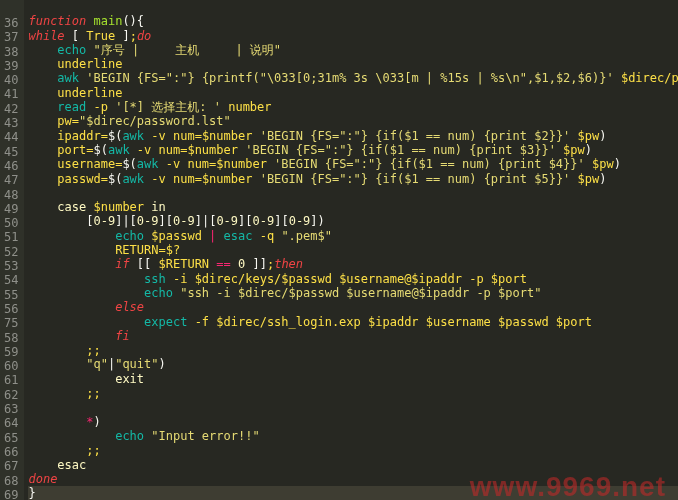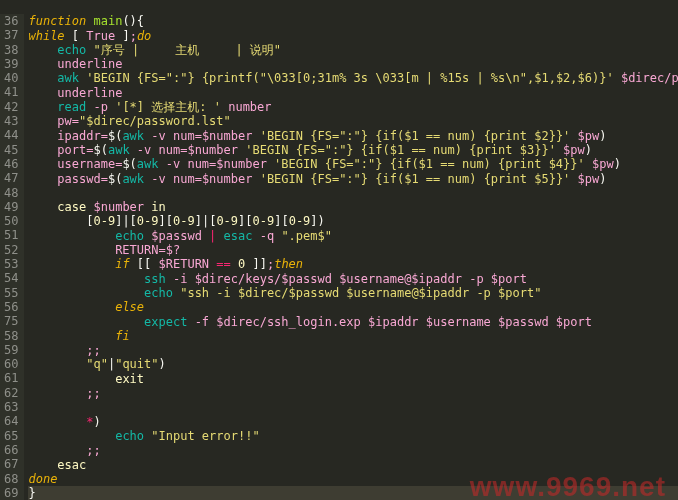--- a/index.html
+++ b/index.html
@@ -12,40 +12,39 @@
     width: 678px;
     height: 500px;
     overflow: hidden;
     position: relative;
   }
   .editor { display: flex; height: 100%; }
   .gutter {
     background: #2f3129;
     color: #8f908a;
     text-align: right;
-    padding: 0 6px 0 4px;
+    padding: 16px 6px 0 4px;
     user-select: none;
     flex-shrink: 0;
-    margin-top: 14px;
   }
   .gutter .ln { height: 14.3px; }
   .gutter .hl { background: #3e3d32; color: #c2c2bf; text-decoration: underline; }
   .code { flex: 1; padding-left: 4px; position: relative; }
   .code .line { height: 14.3px; white-space: pre; }
   .code .line-hl { background: #3e3d32; }
   
-  .kw   { color: #eab308; font-style: italic; }   
+  .kw   { color: #ef4444; font-style: italic; }   
   .kw2  { color: #fef9c3; }                        
   .cmd  { color: #14b8a6; }                        
   .str  { color: #e6db74; }
   .num  { color: #fef9c3; }                        
   .func { color: #a6e22e; }                        
   .op   { color: #f92672; }                        
   .pun  { color: #f8f8f2; }
-  .plain{ color: #f9a8d4; }                        
+  .plain{ color: #fde047; }                        
   .watermark {
     position: absolute;
     bottom: 6px;
     right: 12px;
     color: rgba(200,40,40,0.55);
     font-family: Arial, sans-serif;
     font-size: 28px;
     font-weight: bold;
     letter-spacing: 1px;
     pointer-events: none;

